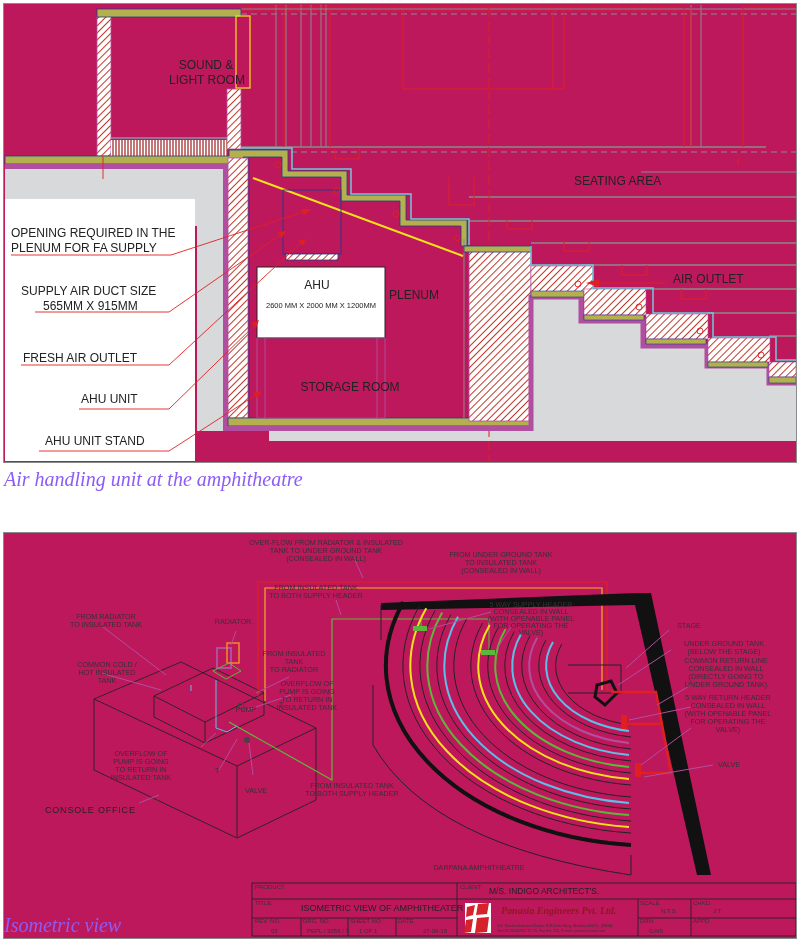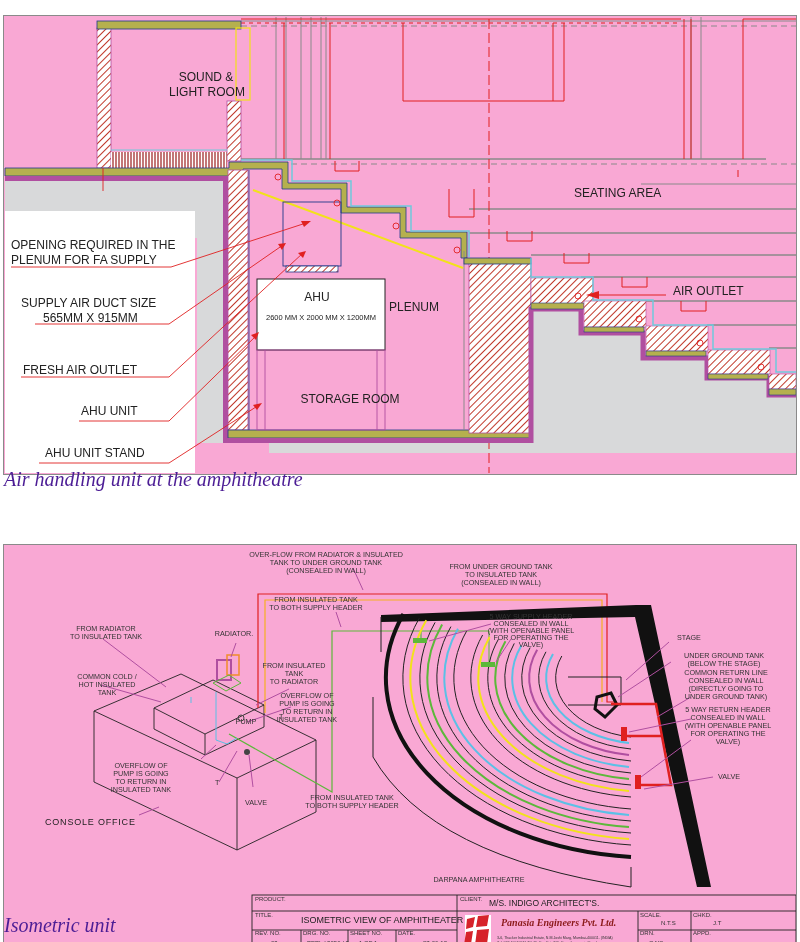--- a/index.html
+++ b/index.html
@@ -1,20 +1,20 @@
 <!DOCTYPE html>
 <html><head>
 <meta charset="utf-8">
 <style>
   html,body{margin:0;padding:0;background:#fff;}
   body{width:800px;height:942px;position:relative;overflow:hidden;font-family:"Liberation Sans",sans-serif;}
-  .panel{position:absolute;border:1px solid #8a8a8a;background:#f9a8d4;overflow:hidden;margin-top:12px;}
+  .panel{position:absolute;border:1px solid #8a8a8a;background:#be185d;overflow:hidden;}
   #p1{left:3px;top:3px;width:792px;height:458px;}
   #p2{left:3px;top:532px;width:792px;height:405px;}
-  .caption{position:absolute;left:4px;font-family:"Liberation Serif","DejaVu Serif",serif;font-style:italic;font-size:20px;color:#4c1d95;}
+  .caption{position:absolute;left:4px;font-family:"Liberation Serif","DejaVu Serif",serif;font-style:italic;font-size:20px;color:#8b5cf6;}
   #cap1{top:468px;}
   #cap2{top:914px;}
   svg{position:absolute;left:0;top:0;}
   .t{font-family:"Liberation Sans",sans-serif;fill:#222;}
   .tm{font-family:"Liberation Sans",sans-serif;fill:#333;font-size:7.2px;}
   .tb{font-family:"Liberation Sans",sans-serif;fill:#333;font-size:6px;}
 </style>
 </head>
 <body>
 
@@ -363,13 +363,13 @@
   <text x="500" y="889" font-size="10" font-style="italic" font-weight="bold" fill="#8b1a1a" font-family="'Liberation Serif',serif">Panasia Engineers Pvt. Ltd.</text>
   <g>
     <rect x="464" y="878" width="26" height="30" fill="#fff"></rect>
     <polygon points="466,882 474,880 472,890 465,892" fill="#d6232a"></polygon>
     <polygon points="477,879 488,878 486,889 475,890" fill="#d6232a"></polygon>
     <polygon points="465,895 472,894 470,907 463,908" fill="#d6232a"></polygon>
     <polygon points="476,893 488,892 486,907 474,908" fill="#d6232a"></polygon>
   </g>
 </svg>
 </div>
-<div class="caption" id="cap2">Isometric unit</div>
+<div class="caption" id="cap2">Isometric view</div>
 
 </body></html>

